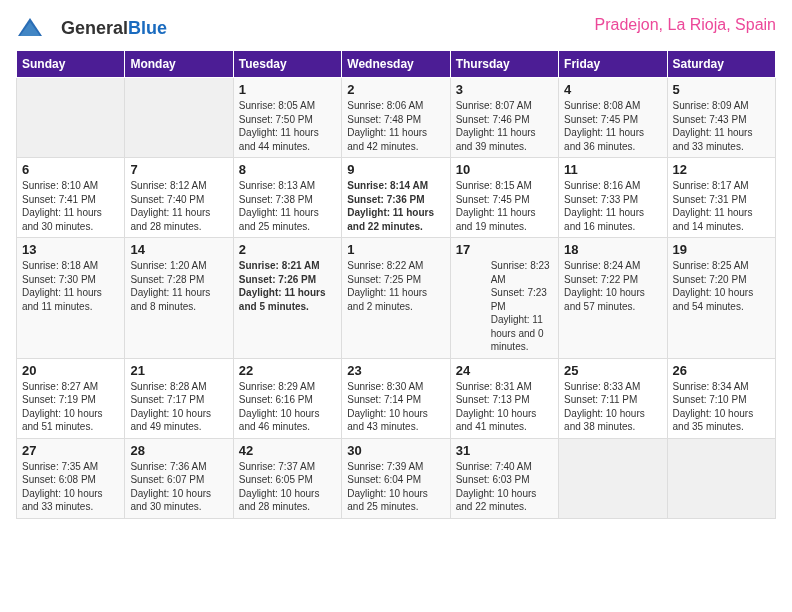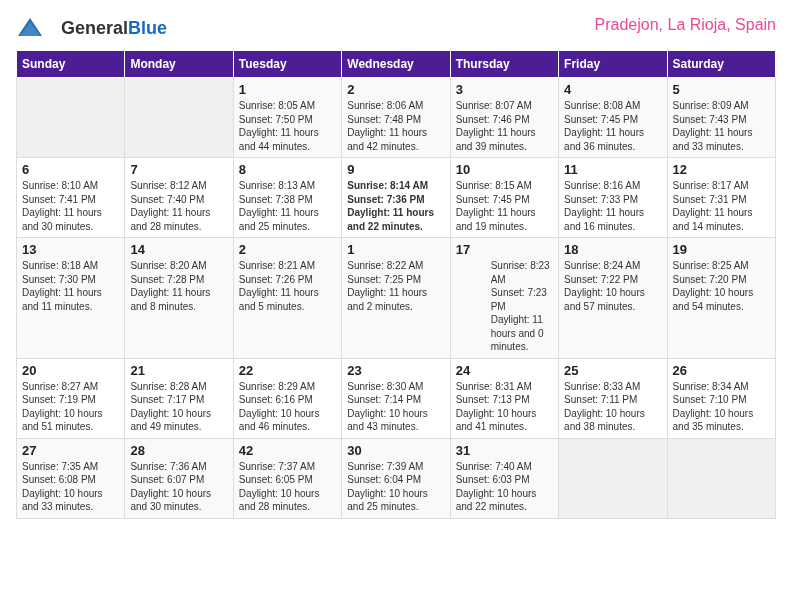--- a/index.html
+++ b/index.html
@@ -198,27 +198,27 @@
       </tr>
       <tr>
         <td>
           <div class="day-number">13</div>
           <div class="day-info" style="white-space: pre-line;">Sunrise: 8:18 AM
 Sunset: 7:30 PM
 Daylight: 11 hours and 11 minutes.</div>
         </td>
         <td>
           <div class="day-number">14</div>
-          <div class="day-info" style="white-space: pre-line;">Sunrise: 8:20 AM
+          <div class="day-info" style="white-space: pre-line;">Sunrise: 1:20 AM
 Sunset: 7:28 PM
 Daylight: 11 hours and 8 minutes.</div>
         </td>
         <td>
           <div class="day-number">2</div>
-          <div class="day-info" style="white-space: pre-line;">Sunrise: 8:21 AM
+          <div class="day-info" style="white-space: pre-line; font-weight: bold;">Sunrise: 8:21 AM
 Sunset: 7:26 PM
 Daylight: 11 hours and 5 minutes.</div>
         </td>
         <td>
           <div class="day-number">1</div>
           <div class="day-info" style="white-space: pre-line;">Sunrise: 8:22 AM
 Sunset: 7:25 PM
 Daylight: 11 hours and 2 minutes.</div>
         </td>
         <td>

